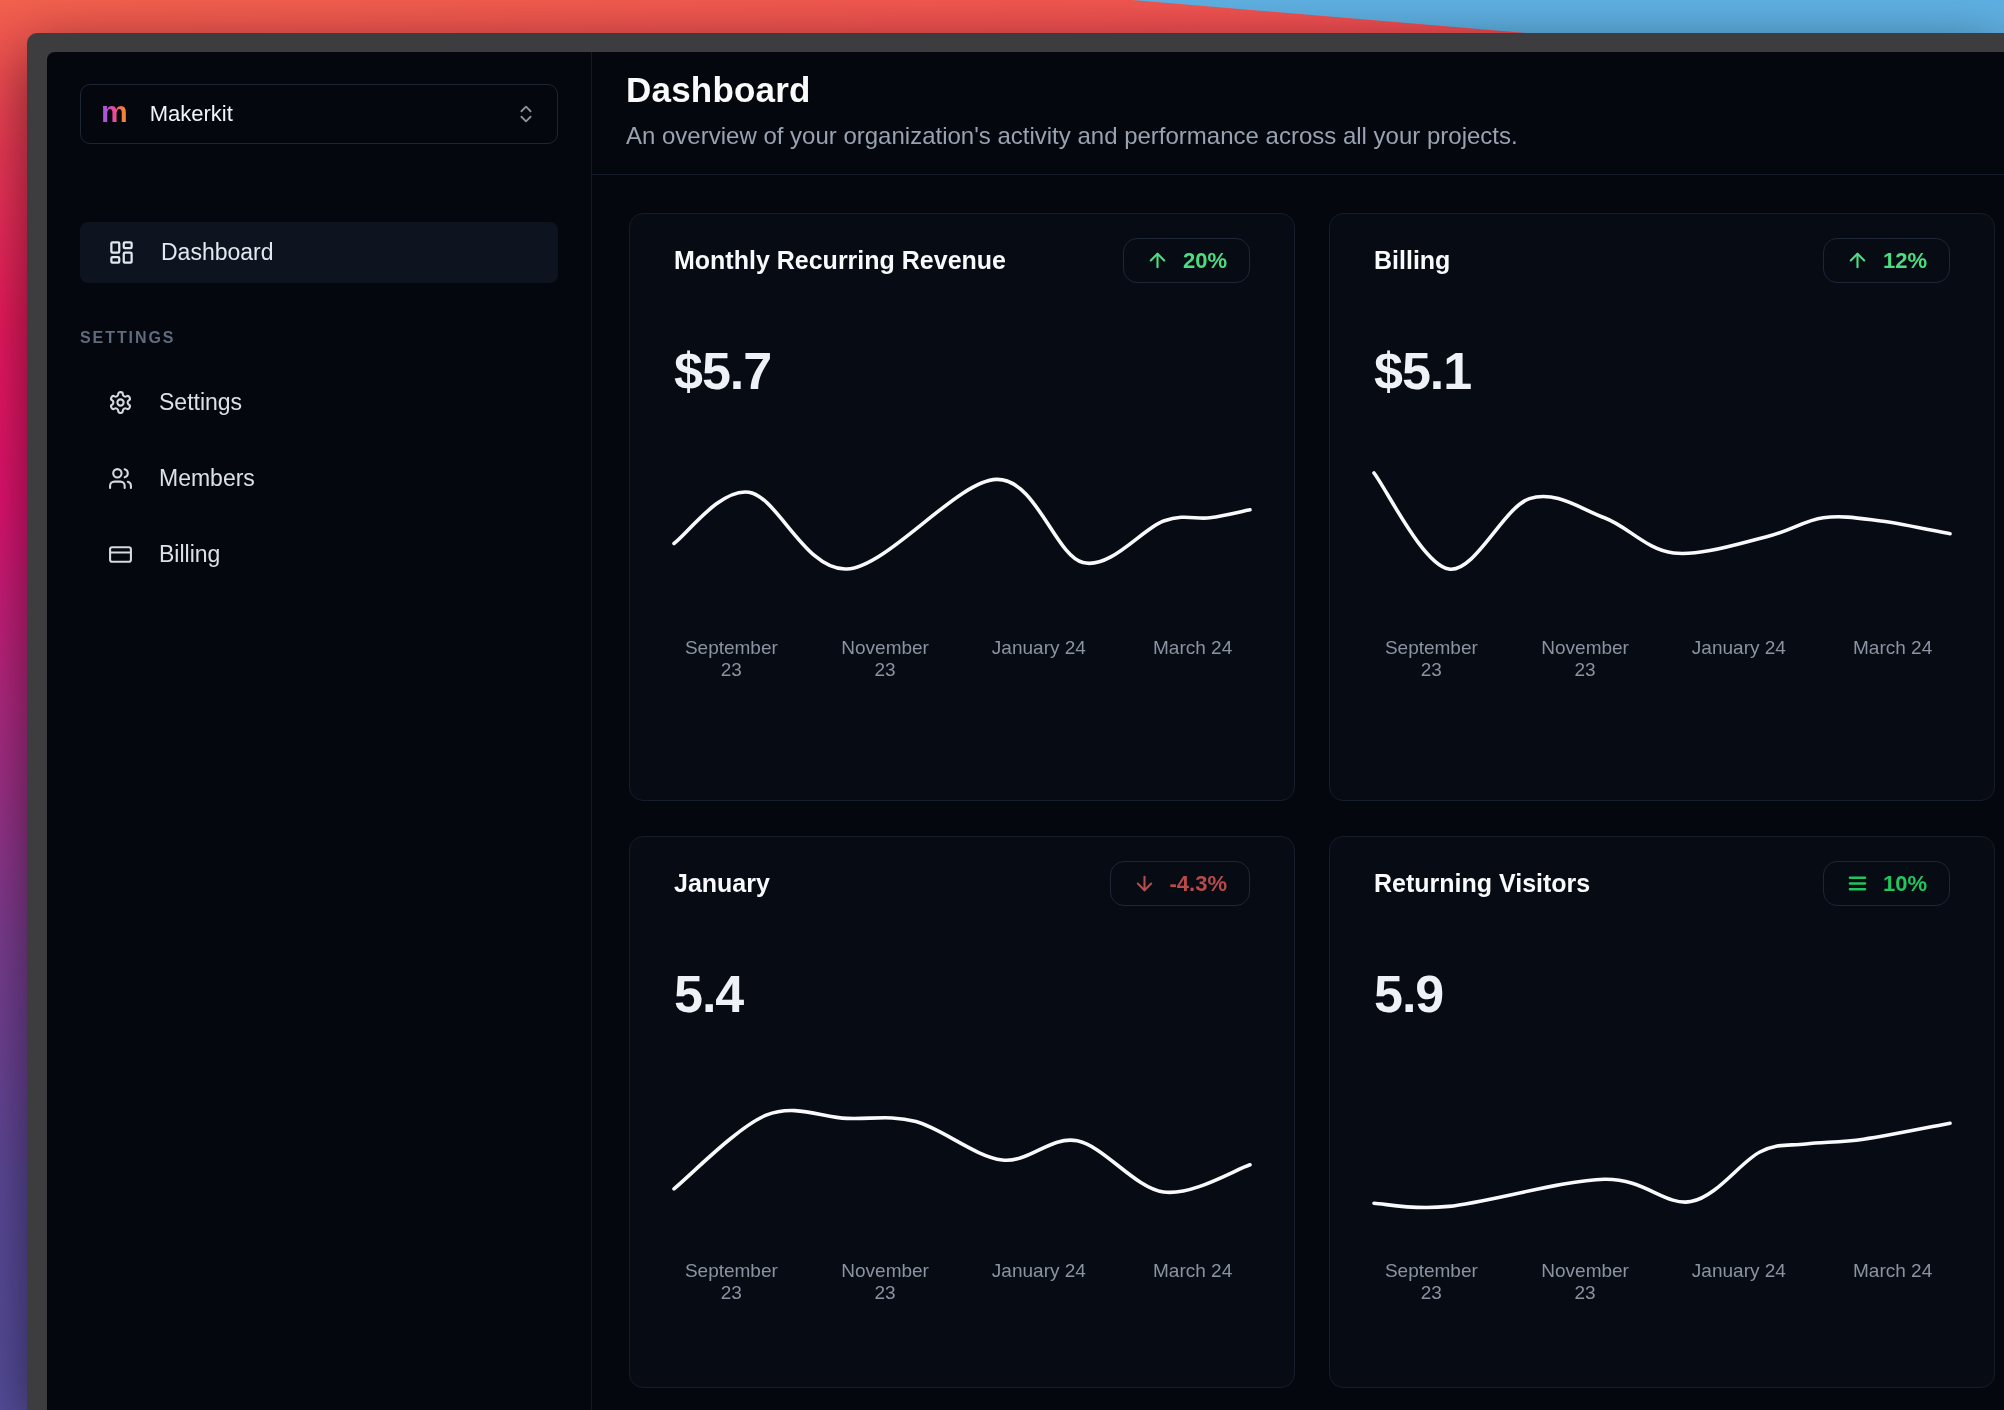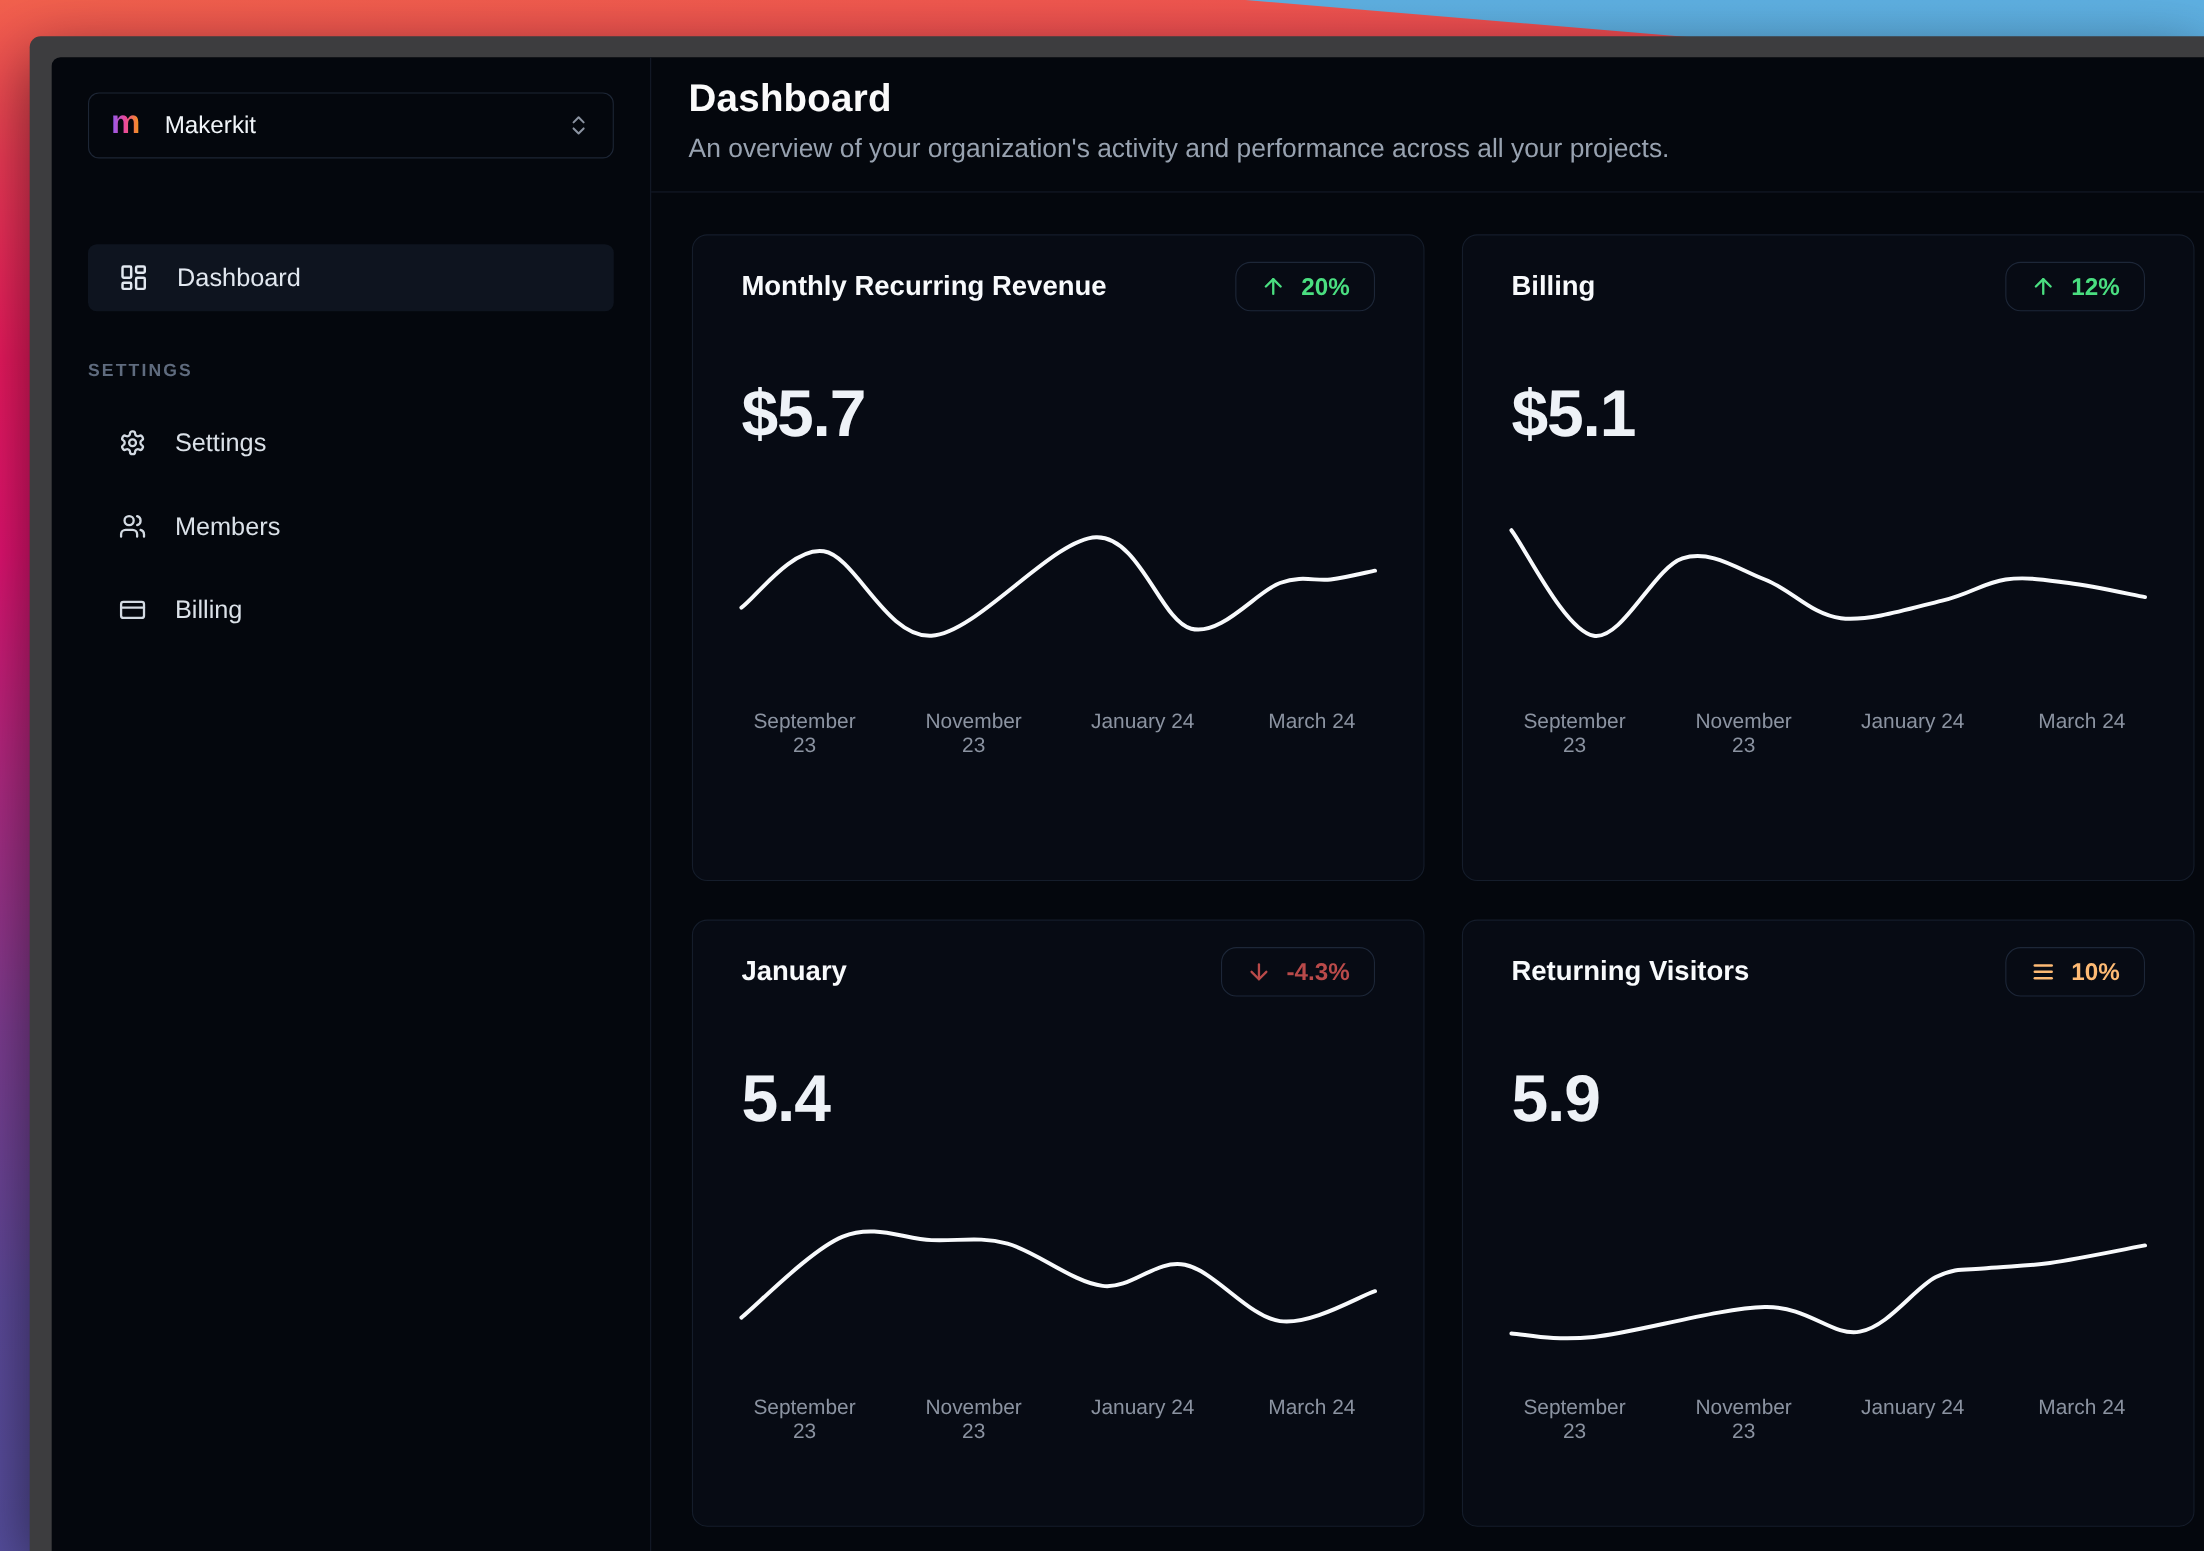--- a/index.html
+++ b/index.html
@@ -88,24 +88,24 @@
   }
   .card-head { display:flex; align-items:center; justify-content:space-between; }
   .card-title { font-size:25px; font-weight:600; color:#f8fafc; }
   .badge {
     height:45px; padding:0 22px; border:1px solid #1d2738; border-radius:14px;
     display:flex; align-items:center; gap:14px; font-size:22px; font-weight:600;
   }
   .badge .ic { display:flex; }
   .badge.up   { color:#4ade80; }
   .badge.down { color:#b94a4a; }
-  .badge.neutral { color:#fdba74; }
+  .badge.neutral { color:#22c55e; }
 
   .card-value {
-    margin-top:58px; font-size:60px; font-weight:700; color:#eef2f7; letter-spacing:-1px;
+    margin-top:58px; font-size:52px; font-weight:700; color:#eef2f7; letter-spacing:-1px;
   }
 
   .chart-block { margin-top:56px; }
   .spark { display:block; width:100%; height:160px; overflow:visible; }
   .spark path {
     fill:none; stroke:#f8fafc; stroke-width:3.6px;
     stroke-linecap:round; stroke-linejoin:round; vector-effect:non-scaling-stroke;
   }
   .axis-row {
     display:flex; margin-top:20px; padding:0 4px; color:#8b93a1; font-size:19px;gap:47px;

